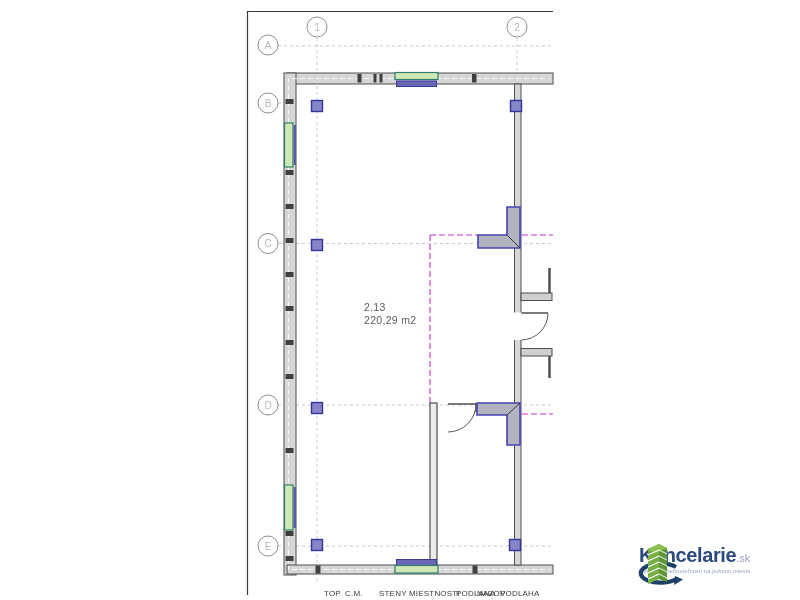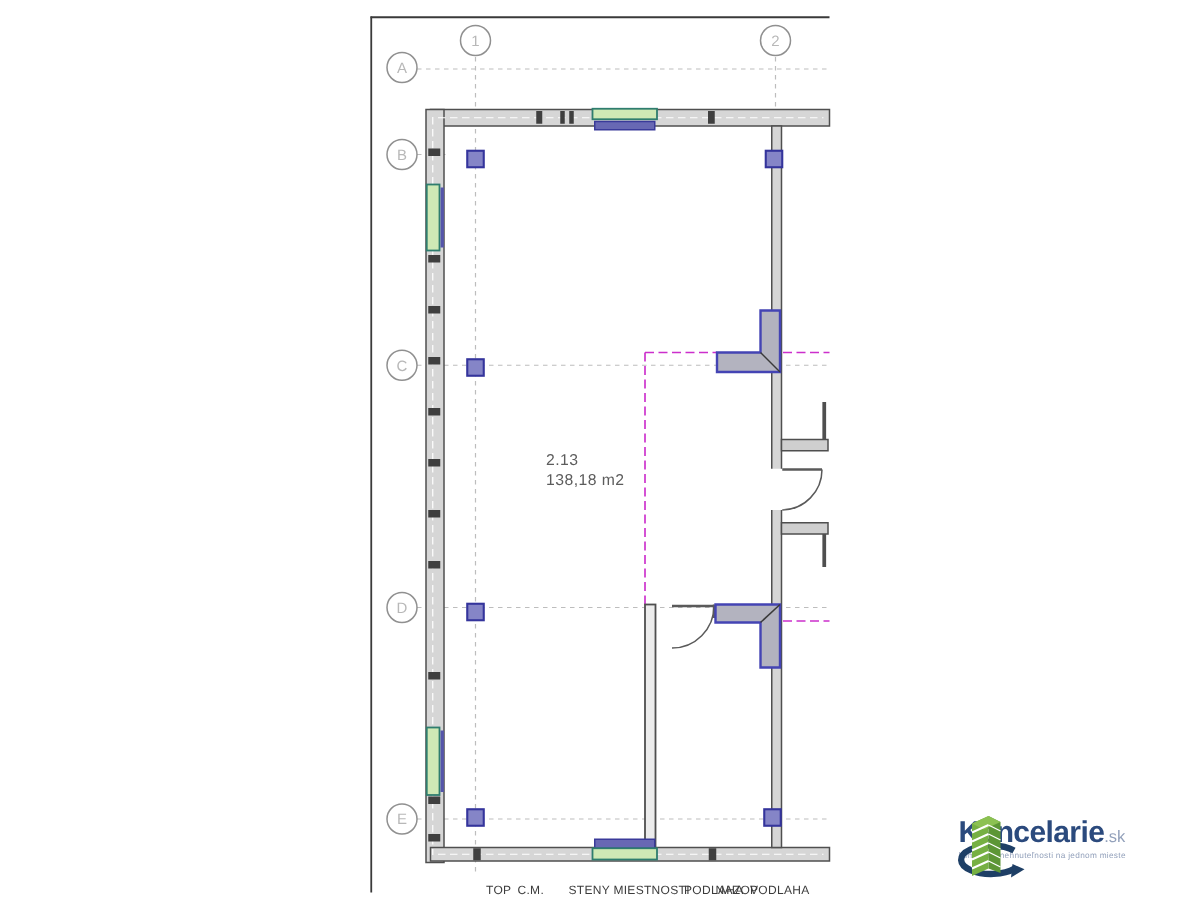--- a/index.html
+++ b/index.html
@@ -190,21 +190,21 @@
       </g>
       <g>
         <circle cx="268" cy="546" r="10" fill="#ffffff" stroke="#909090" stroke-width="1"></circle>
         <text x="268" y="549.5" fill="#b8b8b8">E</text>
       </g>
     </g>
   </svg>
 
   <div class="room-label">
     <div>2.13</div>
-    <div>138,18 m2</div>
+    <div>220,29 m2</div>
   </div>
 
   <div class="legend">
     <span class="lg0">TOP</span>
     <span class="lg1">C.M.</span>
     <span class="lg2">STENY MIESTNOSTI</span>
     <span class="lg3">PODLAHA</span>
     <span class="lg4">NAZOV</span>
     <span class="lg5">PODLAHA</span>
   </div>

